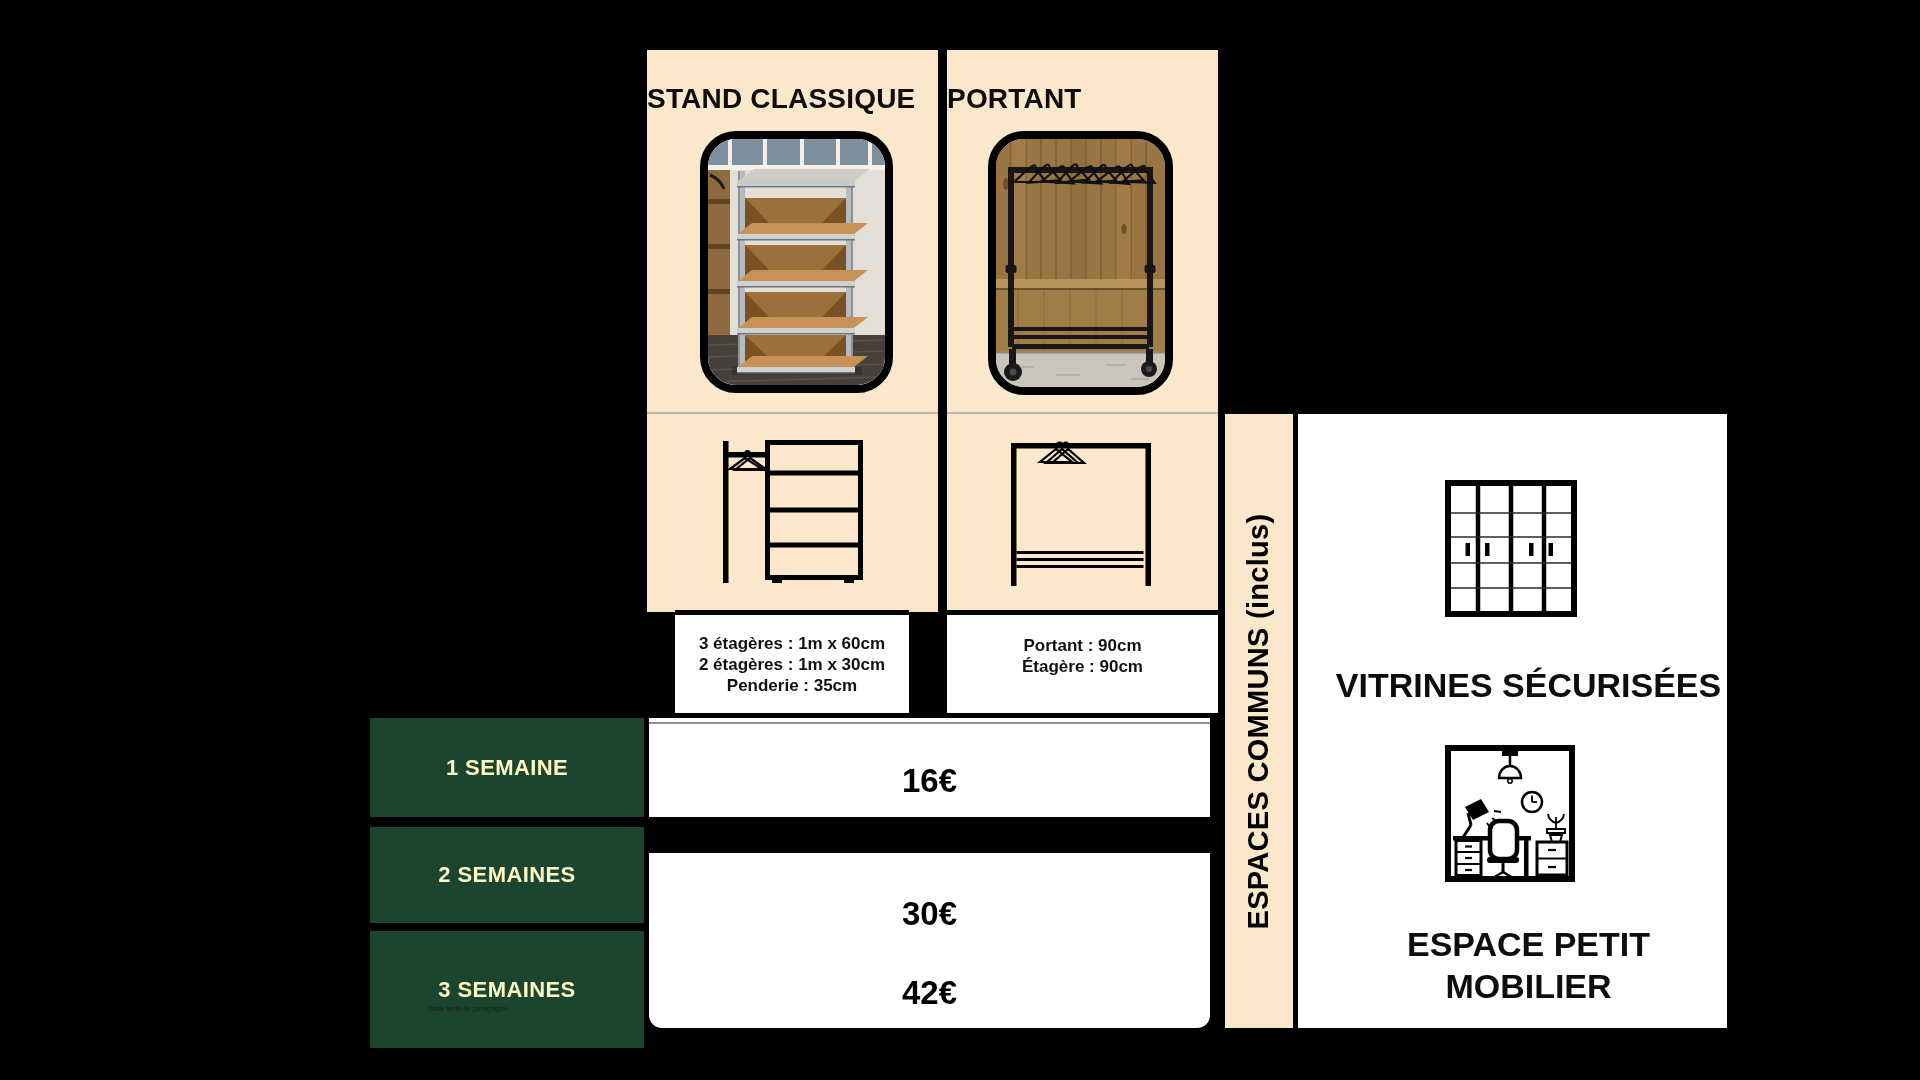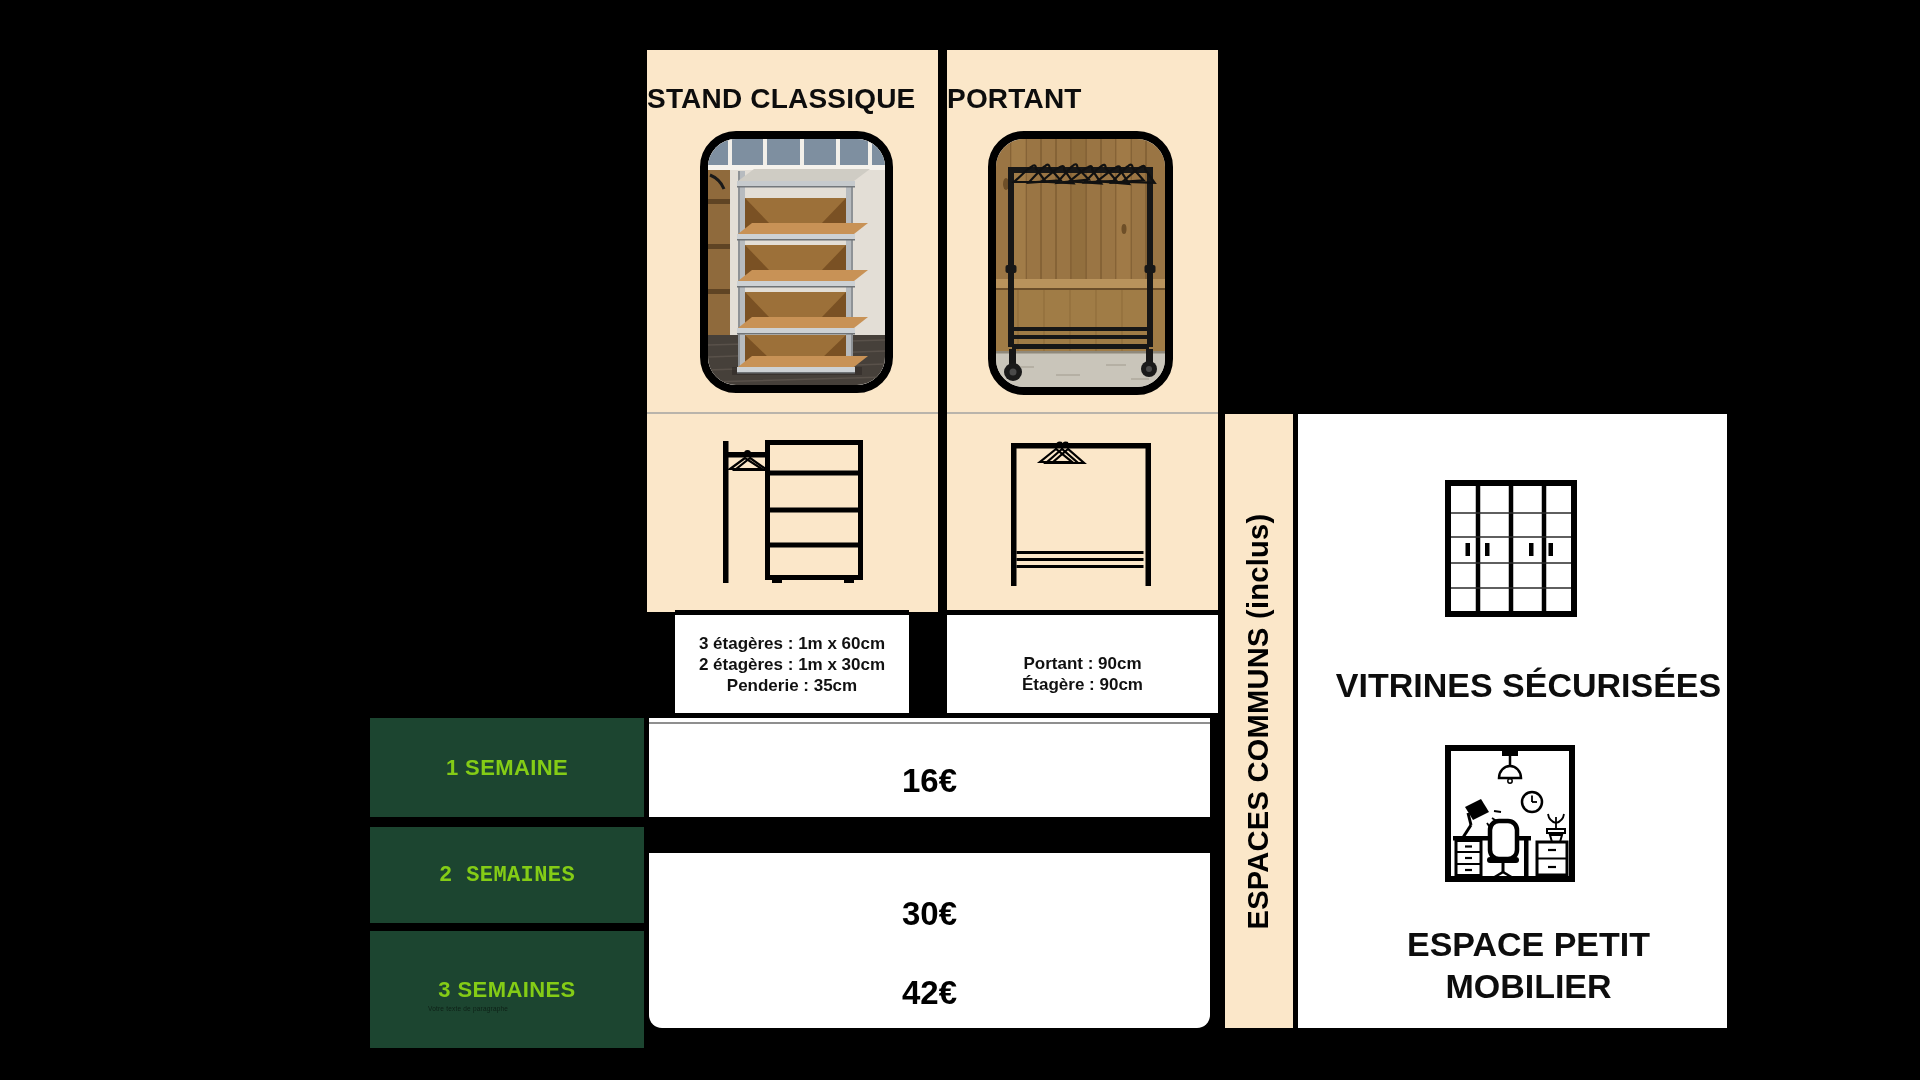--- a/index.html
+++ b/index.html
@@ -13,21 +13,21 @@
   .photo svg{display:block;}
   .thinline{background:#b9b4ab;height:2px;}
   
   .spec{background:#fff;border-top:5px solid #000;border-bottom:5px solid #000;box-sizing:border-box;
         text-align:center;font-size:17px;font-weight:700;line-height:21px;color:#111;}
   .spec-inner{display:block;}
   
   .blackbar{background:#000;}
   
   .grow{background:#1C4530;display:flex;align-items:center;justify-content:center;
-        color:#84cc16;font-size:22px;font-weight:700;letter-spacing:.4px;}
+        color:#fef9c3;font-size:22px;font-weight:700;letter-spacing:.4px;}
   .prow{background:#fff;display:flex;align-items:center;justify-content:center;
         font-size:33px;font-weight:800;color:#000;padding-top:26px;box-sizing:border-box;}
   .hairline{background:#8f8f8f;height:2px;}
   .tinynote{font-size:6.5px;color:rgba(0,0,0,.55);letter-spacing:.2px;}
   
   .vstrip{background:#FBE7C9;display:flex;align-items:center;justify-content:center;}
   .vstrip span{transform:rotate(-90deg);white-space:nowrap;font-size:29px;font-weight:800;color:#000;letter-spacing:.3px;}
   
   .panel{background:#fff;}
   .panel-label{text-align:center;font-size:34px;font-weight:800;color:#0d0d0d;line-height:42px;padding-left:16px;}
@@ -233,34 +233,34 @@
   <rect x="16.5" y="128" width="127" height="3" fill="#000"></rect>
   <g fill="none" stroke="#000" stroke-width="2.2">
     <path d="M56,12 q0,-8 6,-6"></path>
     <path d="M62,12 q0,-8 6,-6"></path>
     <path d="M56,12 L40,25 L72,25 Z"></path>
     <path d="M62,12 L46,26 L78,26 Z"></path>
     <path d="M68,12 L52,26 L84,26 Z"></path>
   </g>
 </svg>
 
-<div class="abs spec" style="left:947px;top:610px;width:271px;height:108px;padding-top:38px;">
+<div class="abs spec" style="left:947px;top:610px;width:271px;height:108px;padding-top:20px;">
   <span class="spec-inner">Portant : 90cm</span>
   <span class="spec-inner">Étagère : 90cm</span>
 </div>
 
 <div class="abs grow" style="left:370px;top:718px;width:274px;height:99px;">
   <span>1 SEMAINE</span>
 </div>
 <div class="abs prow" style="left:649px;top:718px;width:561px;height:99px;">
   <span>16€</span>
 </div>
 <div class="abs hairline" style="left:649px;top:722px;width:561px;"></div>
 
-<div class="abs grow" style="left:370px;top:827px;width:274px;height:96px;font-family:Liberation Mono, monospace;">
+<div class="abs grow" style="left:370px;top:827px;width:274px;height:96px;">
   <span>2 SEMAINES</span>
 </div>
 <div class="abs prow" style="left:649px;top:827px;width:561px;height:96px;margin-top:26px;">
   <span>30€</span>
 </div>
 
 <div class="abs grow" style="left:370px;top:931px;width:274px;height:117px;">
   <span>3 SEMAINES</span>
 </div>
 <div class="abs prow" style="left:649px;top:931px;width:561px;height:97px;border-radius:13px;">

